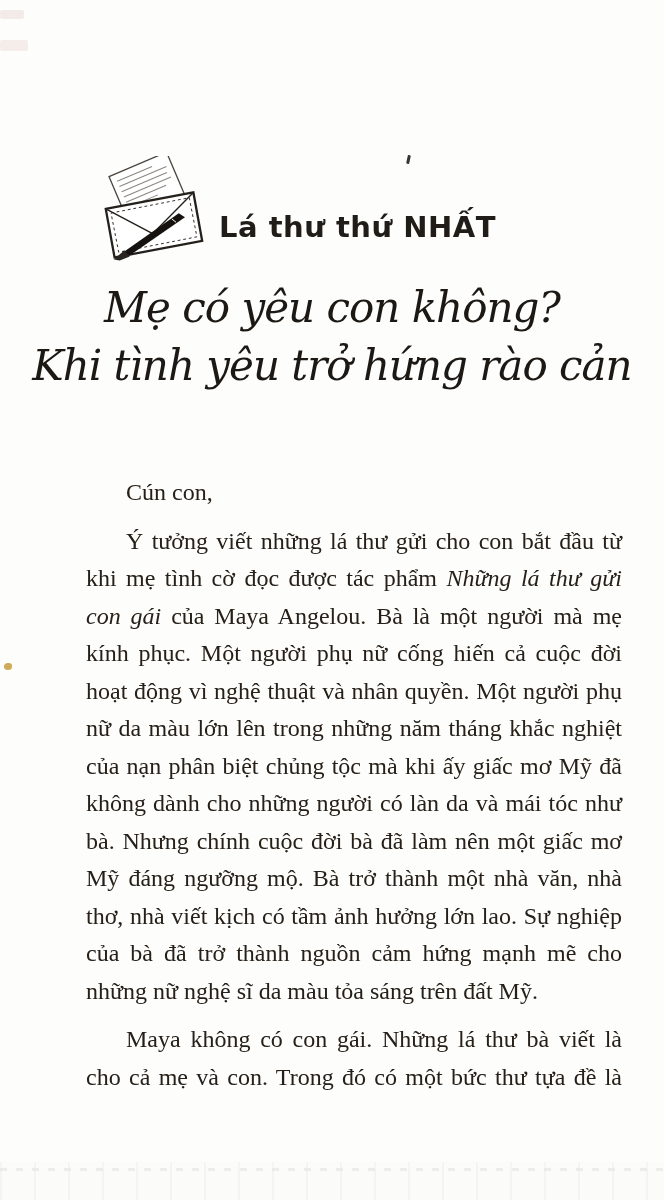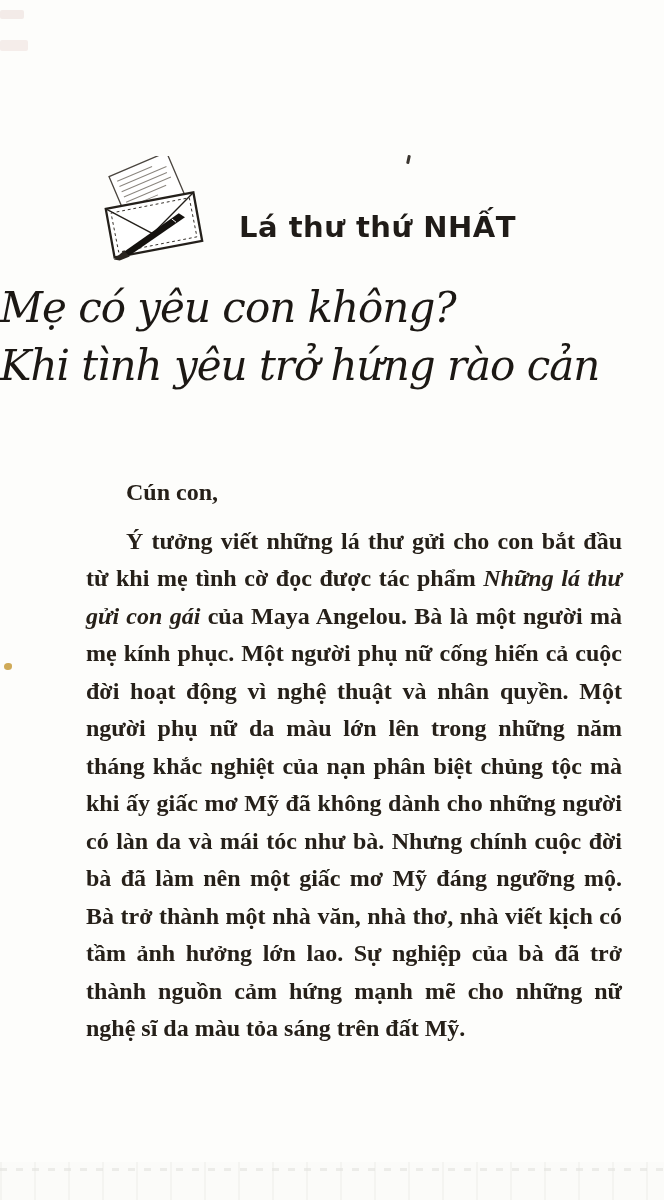--- a/index.html
+++ b/index.html
@@ -26,57 +26,57 @@
     position: absolute; left: 95px; top: 156px;
     display: flex; align-items: flex-end;
   }
   .header svg { width: 114px; height: 106px; display: block; }
   .header-label {
     font-family: "DejaVu Sans", sans-serif;
     font-weight: 700;
     font-size: 29px;
     letter-spacing: 0.5px;
     color: #201c18;
-    margin-left: 30px;
+    margin-left: 10px;
     margin-bottom: 18px;
     white-space: nowrap;
   }
 
   
   .tick {
     position: absolute; left: 407px; top: 155px;
     width: 3px; height: 9px;
     background: #3a352f;
     transform: rotate(12deg);
     border-radius: 1px;
   }
 
   
   .title {
     position: absolute; left: 0; top: 279px;
     width: 664px;
+    text-align: center;
     font-family: "DejaVu Serif", serif;
     font-style: italic;
     color: #1c1814;
   }
   .title-line {
     font-size: 42px;
     line-height: 58px;
     letter-spacing: -1px;
     white-space: nowrap;
   }
 
   
   .body-text {
     position: absolute; left: 86px; top: 474px;
     width: 536px;
     font-size: 24px;
     line-height: 37.5px;
     color: #262019;
-    font-weight: bold;
   }
   .body-text p { margin: 0; }
   .salutation { text-indent: 40px; }
   .para {
     margin-top: 11px !important;
     text-indent: 40px;
     text-align: justify;
   }
   .para i { font-style: italic; }
   .para-last { text-align-last: justify; }
@@ -144,20 +144,21 @@
   <div class="tick"></div>
 
   <div class="title">
     <div class="title-line">Mẹ có yêu con không?</div>
     <div class="title-line">Khi tình yêu trở hứng rào cản</div>
   </div>
 
   <div class="body-text">
     <p class="salutation">Cún con,</p>
     <p class="para"><span>Ý tưởng viết những lá thư gửi cho con bắt đầu từ khi mẹ tình cờ đọc được tác phẩm </span><i>Những lá thư gửi con gái</i><span> của Maya Angelou. Bà là một người mà mẹ kính phục. Một người phụ nữ cống hiến cả cuộc đời hoạt động vì nghệ thuật và nhân quyền. Một người phụ nữ da màu lớn lên trong những năm tháng khắc nghiệt của nạn phân biệt chủng tộc mà khi ấy giấc mơ Mỹ đã không dành cho những người có làn da và mái tóc như bà. Nhưng chính cuộc đời bà đã làm nên một giấc mơ Mỹ đáng ngưỡng mộ. Bà trở thành một nhà văn, nhà thơ, nhà viết kịch có tầm ảnh hưởng lớn lao. Sự nghiệp của bà đã trở thành nguồn cảm hứng mạnh mẽ cho những nữ nghệ sĩ da màu tỏa sáng trên đất Mỹ.</span></p>
+    <p class="para para-last">Maya không có con gái. Những lá thư bà viết là cho cả mẹ và con. Trong đó có một bức thư tựa đề là</p>
   </div>
 
   <div class="speck"></div>
 
   <div class="bottom-band">
     <div class="dotline"></div>
   </div>
 
 </div>
 

